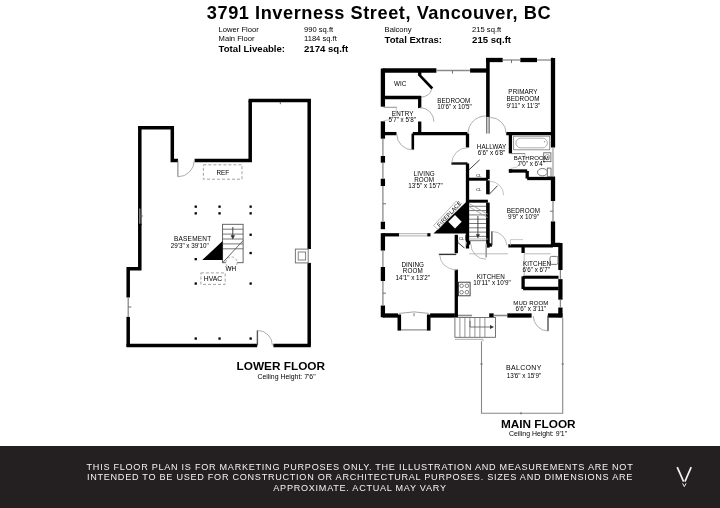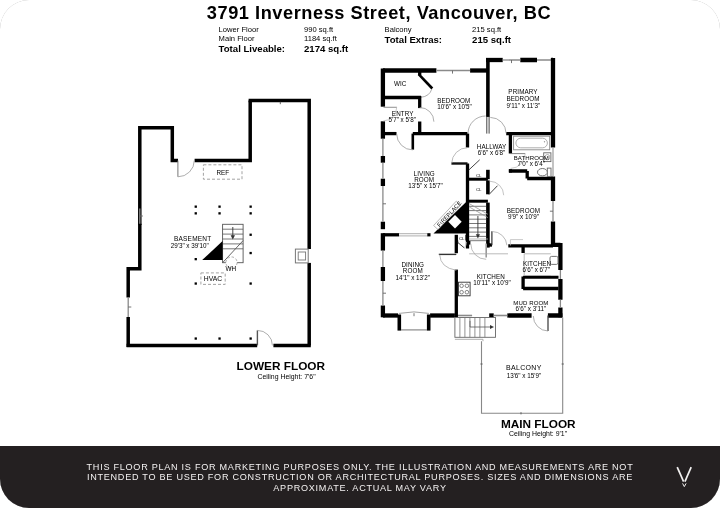--- a/index.html
+++ b/index.html
@@ -1,17 +1,17 @@
 <!DOCTYPE html>
 <html><head>
 <meta charset="utf-8">
 <style>
   html,body{margin:0;padding:0;background:#fff;}
   #page{position:relative;width:720px;height:508px;background:#a3a3a3;overflow:hidden;
-        font-family:"Liberation Sans", sans-serif;will-change:transform;transform:translateZ(0);border-radius:29px;}
+        font-family:"Liberation Sans", sans-serif;will-change:transform;transform:translateZ(0);}
   svg{display:block;}
   text{font-family:"Liberation Sans", sans-serif;}
 </style>
 </head>
 <body>
 <div id="page">
 <svg width="720" height="508" viewBox="0 0 720 508">
 
 <g>
         <rect x="0" y="0" width="720" height="508" fill="#ffffff"></rect>

